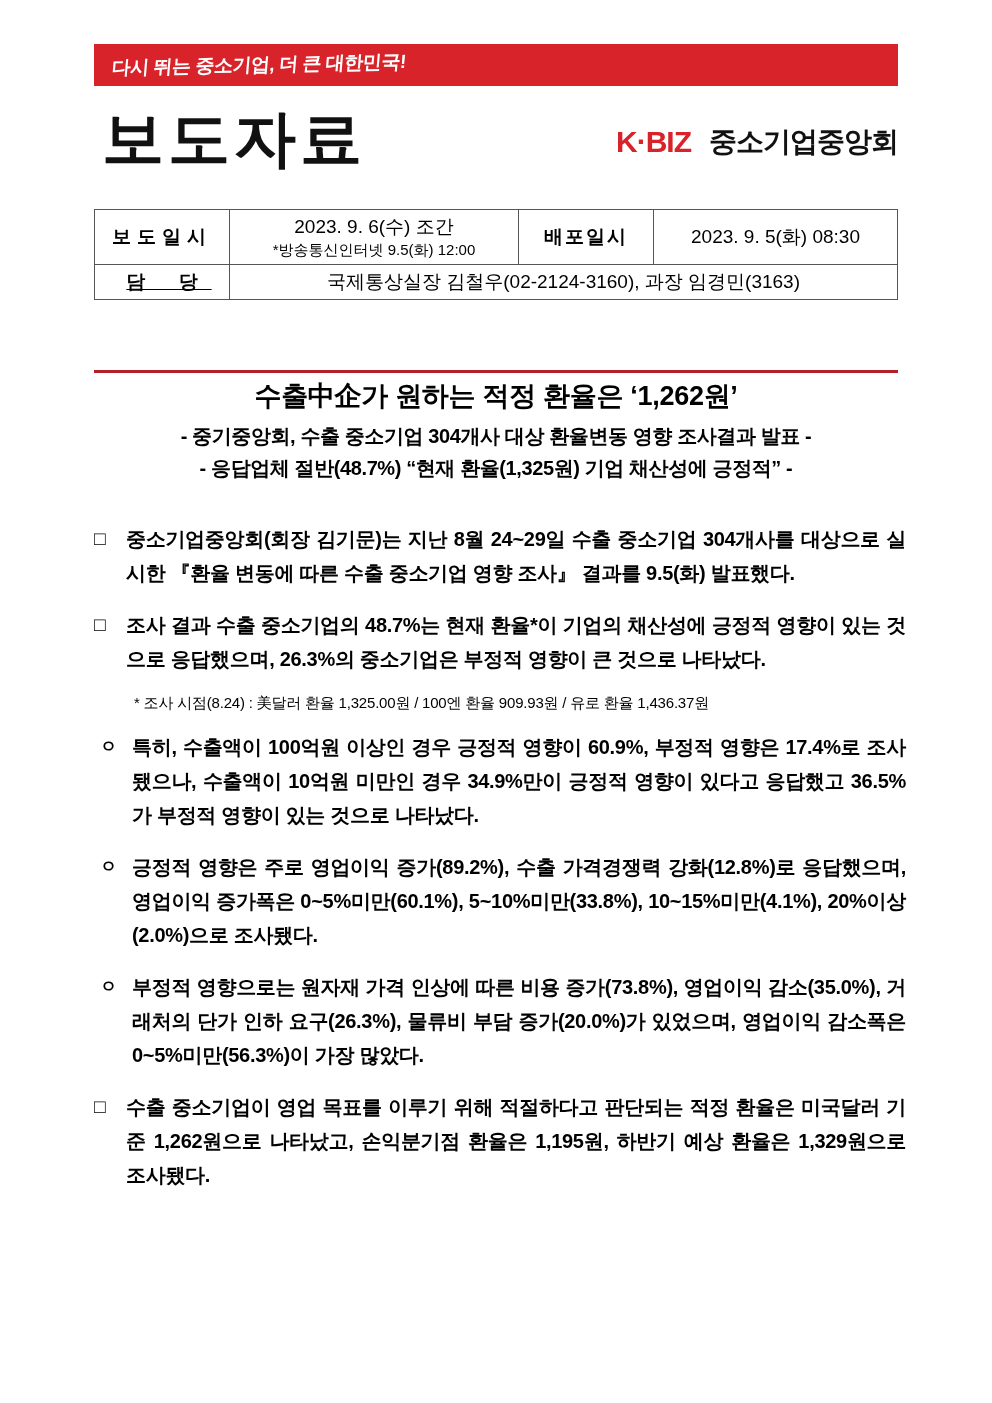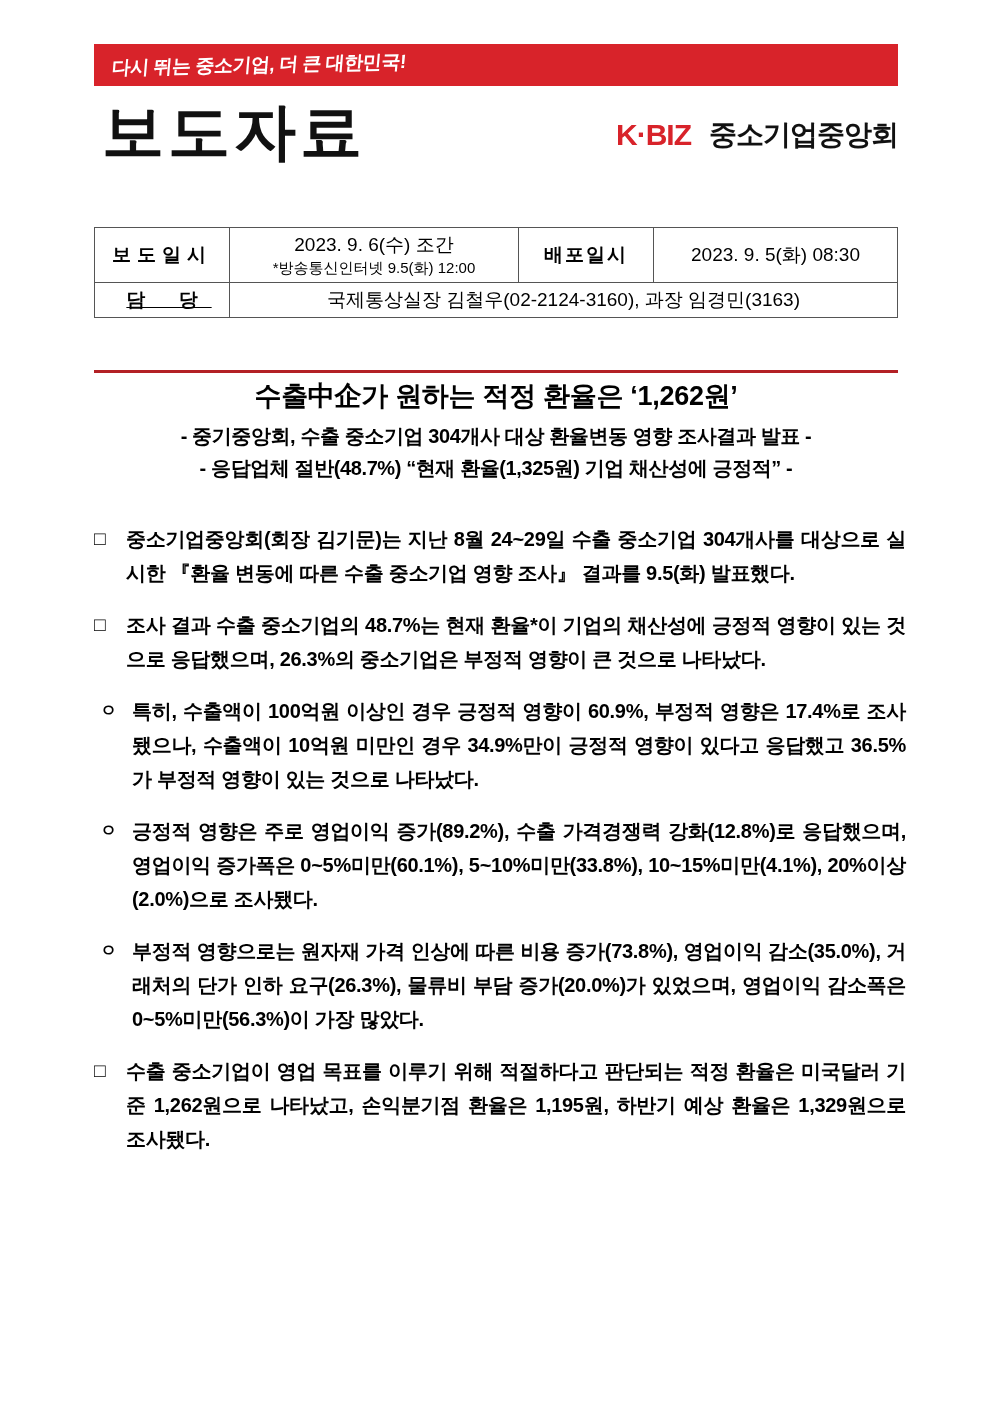--- a/index.html
+++ b/index.html
@@ -40,21 +40,21 @@
     font-weight: bold;
     letter-spacing: -0.5px;
     transform: skewX(-6deg) rotate(-1.2deg);
     font-family: "Liberation Sans", sans-serif;
   }
 
   
   .title-row {
     position: absolute;
     left: 94px;
-    top: 92px;
+    top: 99px;
     width: 804px;
     height: 92px;
   }
   .doc-title {
     position: absolute;
     left: 8px;
     top: 0px;
     font-size: 62px;
     font-weight: bold;
     letter-spacing: 4px;
@@ -80,21 +80,21 @@
     color: #111111;
     font-size: 28px;
     font-weight: bold;
     letter-spacing: -1px;
   }
 
   
   table.info {
     position: absolute;
     left: 94px;
-    top: 227px;
+    top: 209px;
     width: 804px;
     border-collapse: collapse;
     font-size: 19px;
   }
   table.info td {
     border: 1px solid #555555;
     text-align: center;
     vertical-align: middle;
     padding: 4px 6px;
     line-height: 1.35;
@@ -225,20 +225,21 @@
     <div class="para">
       <div class="bullet">□</div>
       <div class="ptext">중소기업중앙회(회장 김기문)는 지난 8월 24~29일 수출 중소기업 304개사를 대상으로 실시한 『환율 변동에 따른 수출 중소기업 영향 조사』 결과를 9.5(화) 발표했다.</div>
     </div>
 
     <div class="para">
       <div class="bullet">□</div>
       <div class="ptext">조사 결과 수출 중소기업의 48.7%는 현재 환율*이 기업의 채산성에 긍정적 영향이 있는 것으로 응답했으며, 26.3%의 중소기업은 부정적 영향이 큰 것으로 나타났다.</div>
     </div>
 
+    <div class="note">* 조사 시점(8.24) : 美달러 환율 1,325.00원 / 100엔 환율 909.93원 / 유로 환율 1,436.37원</div>
 
     <div class="para">
       <div class="bullet circle">ㅇ</div>
       <div class="ptext">특히, 수출액이 100억원 이상인 경우 긍정적 영향이 60.9%, 부정적 영향은 17.4%로 조사됐으나, 수출액이 10억원 미만인 경우 34.9%만이 긍정적 영향이 있다고 응답했고 36.5%가 부정적 영향이 있는 것으로 나타났다.</div>
     </div>
 
     <div class="para">
       <div class="bullet circle">ㅇ</div>
       <div class="ptext">긍정적 영향은 주로 영업이익 증가(89.2%), 수출 가격경쟁력 강화(12.8%)로 응답했으며, 영업이익 증가폭은 0~5%미만(60.1%), 5~10%미만(33.8%), 10~15%미만(4.1%), 20%이상(2.0%)으로 조사됐다.</div>
     </div>

